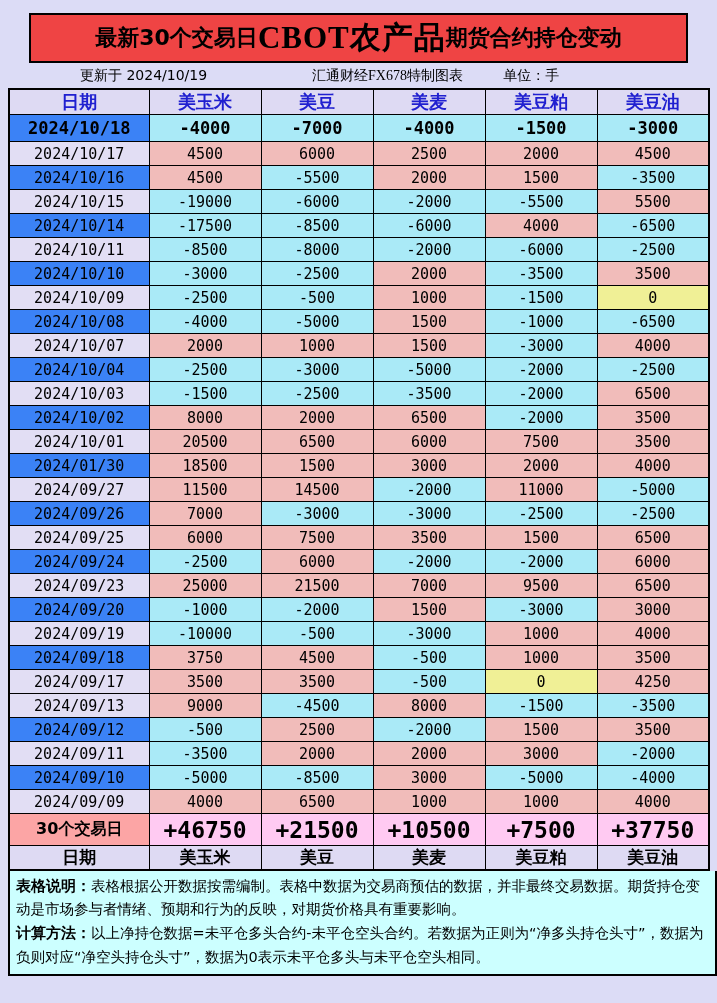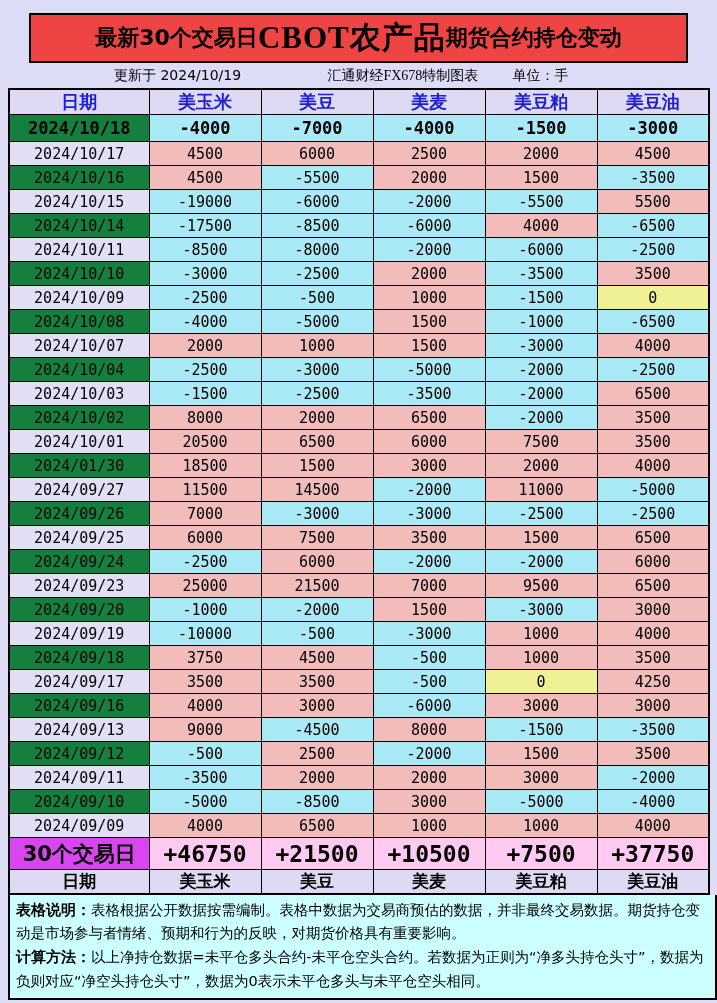--- a/index.html
+++ b/index.html
@@ -26,21 +26,21 @@
   .title-small { font-size: 22px; font-weight: bold; }
   .title-big   { font-size: 31px; font-weight: bold; letter-spacing: 1px; font-family: Liberation Serif, serif; }
 
   
   .subtitle {
     height: 25px;
     display: grid;
     grid-template-columns: 1.2fr 1.2fr 0.9fr;
     align-items: center;
     font-size: 14px;
-    padding: 0 40px 0 74px;
+    padding: 0 40px 0 40px;
   }
   .subtitle .s-left  { text-align: left; padding-left: 40px; }
   .subtitle .s-mid   { text-align: center; font-family: Liberation Serif, serif; }
   .subtitle .s-right { text-align: left; padding-right: 30px; }
 
   
   table.pos-table {
     border-collapse: collapse;
     table-layout: fixed;
     margin-left: 8px;
@@ -60,29 +60,29 @@
   .pos-table thead th {
     height: 24px;
     background: #dedaf3;
     color: #2020d0;
     font-size: 18px;
     font-weight: bold;
   }
   .pos-table td { height: 23px; font-size: 15px; }
   td.date-cell  { font-family: "DejaVu Sans Mono", monospace; }
   td.value-cell { font-family: "DejaVu Sans Mono", monospace; }
-  .bg-white { background: #15803d; }
+  .bg-white { background: #3b82f6; }
   .bg-lav   { background: #e2def4; }
   .bg-pos   { background: #f1bcba; }
   .bg-neg   { background: #aaeaf7; }
   .bg-zero  { background: #f0f096; }
   tr.first-row td { font-weight: bold; font-size: 17px; height: 26px; }
 
   tr.summary-row td { height: 31px; font-weight: bold; }
-  td.summary-label { background: #d946ef; font-size: 21px; }
+  td.summary-label { background: #fca5a5; font-size: 16px; }
   td.summary-val   { background: #ffcaf2; font-size: 23px; font-family: "DejaVu Sans Mono", monospace; }
 
   tr.footer-head td {
     height: 22px;
     background: #dedaf3;
     font-size: 17px;
     font-weight: bold;
     color: #000;
   }
 
@@ -324,28 +324,20 @@
         </tr>
         <tr>
           <td class="date-cell bg-lav">2024/09/17</td>
           <td class="value-cell bg-pos">3500</td>
           <td class="value-cell bg-pos">3500</td>
           <td class="value-cell bg-neg">-500</td>
           <td class="value-cell bg-zero">0</td>
           <td class="value-cell bg-pos">4250</td>
         </tr>
         <tr>
-          <td class="date-cell bg-white">2024/09/16</td>
-          <td class="value-cell bg-pos">4000</td>
-          <td class="value-cell bg-pos">3000</td>
-          <td class="value-cell bg-neg">-6000</td>
-          <td class="value-cell bg-pos">3000</td>
-          <td class="value-cell bg-pos">3000</td>
-        </tr>
-        <tr>
           <td class="date-cell bg-lav">2024/09/13</td>
           <td class="value-cell bg-pos">9000</td>
           <td class="value-cell bg-neg">-4500</td>
           <td class="value-cell bg-pos">8000</td>
           <td class="value-cell bg-neg">-1500</td>
           <td class="value-cell bg-neg">-3500</td>
         </tr>
         <tr>
           <td class="date-cell bg-white">2024/09/12</td>
           <td class="value-cell bg-neg">-500</td>

